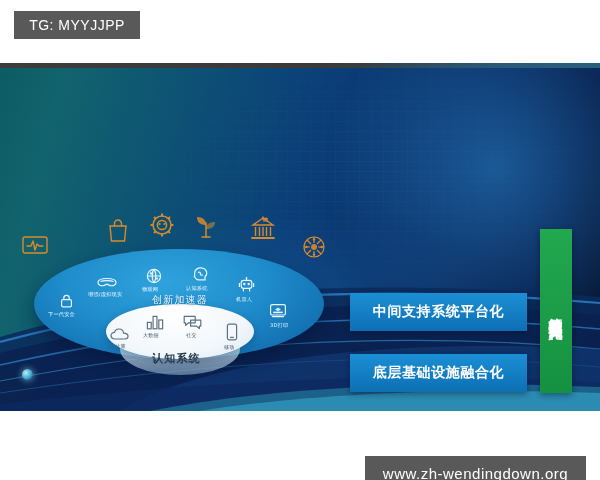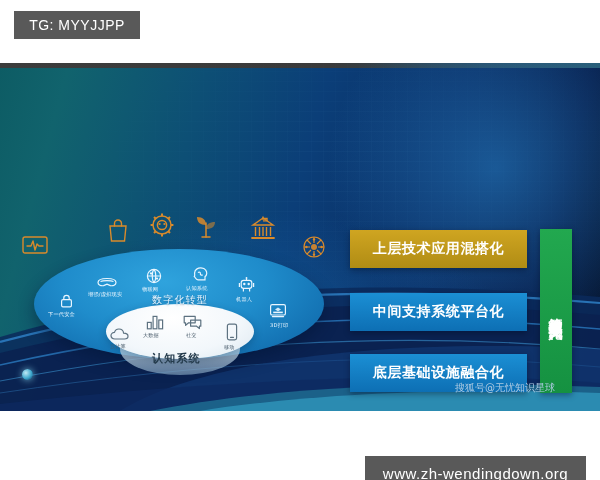--- a/index.html
+++ b/index.html
@@ -240,21 +240,21 @@
   <div class="node-ico" style="left:269px;top:240px;">
     <svg width="18" height="16" viewBox="0 0 18 16" fill="none" stroke="currentColor" stroke-width="1.2">
       <rect x="1.6" y="1.6" width="14.8" height="10.4" rx="1.6"></rect>
       <path d="M4.2 9.4 h9.6" stroke-width="1.6"></path>
       <path d="M6 6.4 L9 4.6 L12 6.4 L9 8.2 Z" fill="currentColor" stroke="none" opacity=".9"></path>
       <path d="M3.4 13.6 h11.2" stroke-linecap="round"></path>
     </svg>
   </div>
   <div class="nodelbl" style="left:270px;top:259px;">3D打印</div>
 
-  <div id="accel">数字化转型</div>
+  <div id="accel">创新加速器</div>
 
   <div class="inner-ico" style="left:110px;top:264px;">
     <svg width="20" height="13" viewBox="0 0 20 13" fill="none" stroke="currentColor" stroke-width="1.2">
       <path d="M5 11 C2.5 11 1 9.4 1 7.6 C1 5.8 2.5 4.4 4.5 4.4 C5 2.2 6.9 1 8.9 1 C11.4 1 13.4 2.8 13.6 5.2 C16 5.2 18 6.5 18 8.3 C18 10 16.6 11 14.6 11 Z" stroke-linejoin="round"></path>
     </svg>
   </div>
   <div class="innerlbl" style="left:110px;top:280px;">云计算</div>
 
   <div class="inner-ico" style="left:146px;top:252px;">
     <svg width="18" height="15" viewBox="0 0 18 15" fill="none" stroke="currentColor" stroke-width="1.2">
@@ -276,24 +276,22 @@
   <div class="inner-ico" style="left:226px;top:260px;">
     <svg width="12" height="18" viewBox="0 0 12 18" fill="none" stroke="currentColor" stroke-width="1.2">
       <rect x="1.4" y="1.2" width="9.2" height="15.6" rx="1.8"></rect>
       <path d="M4.6 14.4 h2.8" stroke-linecap="round"></path>
     </svg>
   </div>
   <div class="innerlbl" style="left:224px;top:281px;">移动</div>
 
   <div id="platform3">认知系统</div>
 
-  <div class="rbox" id="rbox-0">上层技术应用混搭化</div>
   <div class="rbox" id="rbox-1">中间支持系统平台化</div>
   <div class="rbox" id="rbox-2">底层基础设施融合化</div>
 
   <div id="vbox">
     <span>管控集成安全深入化</span>
   </div>
 
-  <div id="sohu">搜狐号@无忧知识星球</div>
 </div>
 
 <div class="wm-badge" id="wm-bottom">www.zh-wendingdown.org</div>
 
 </body></html>

